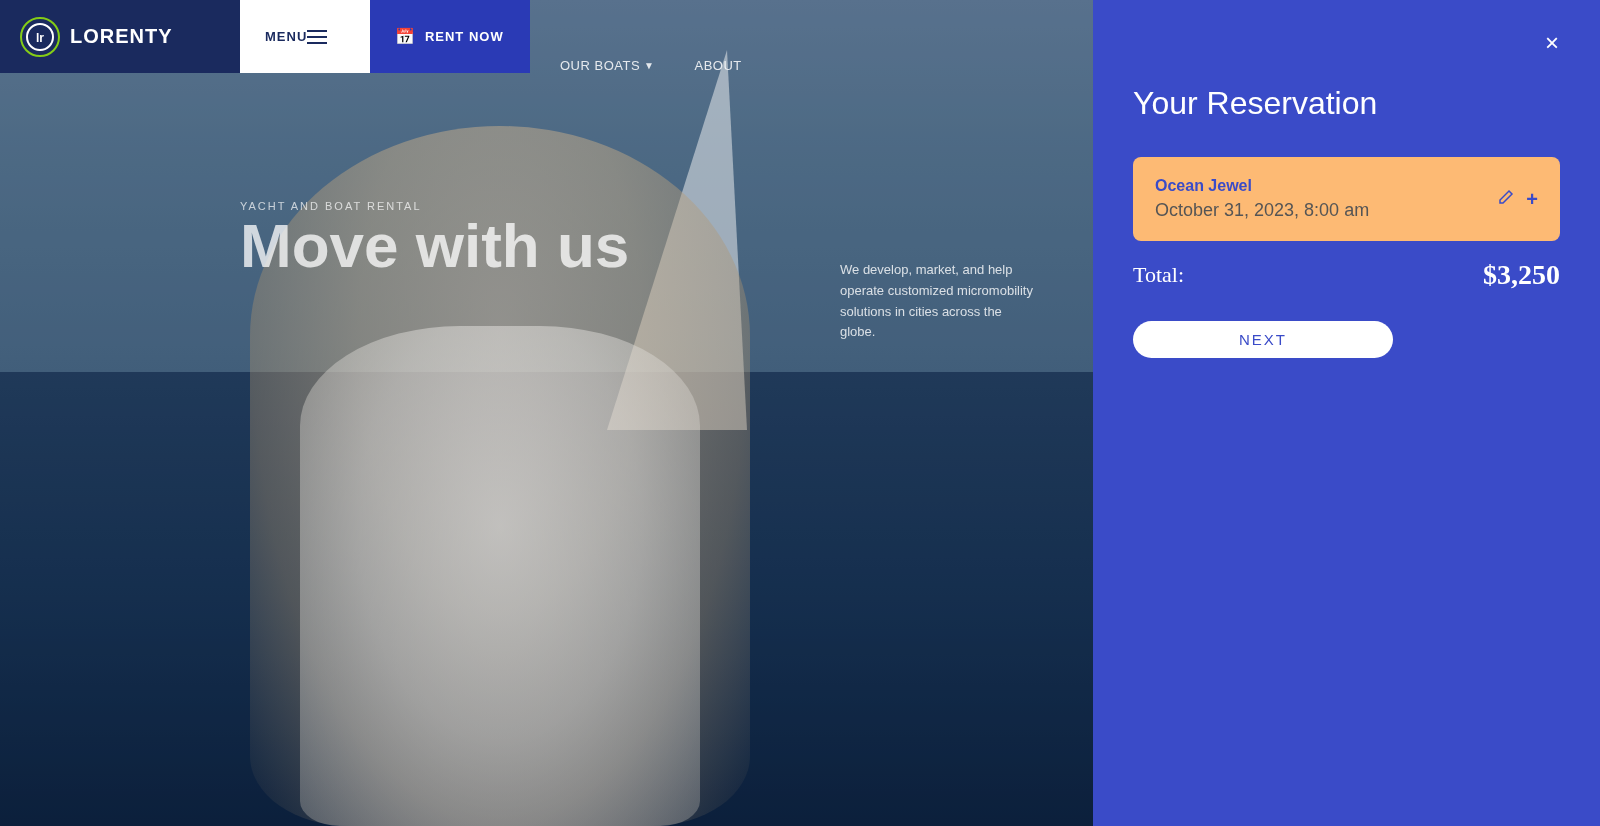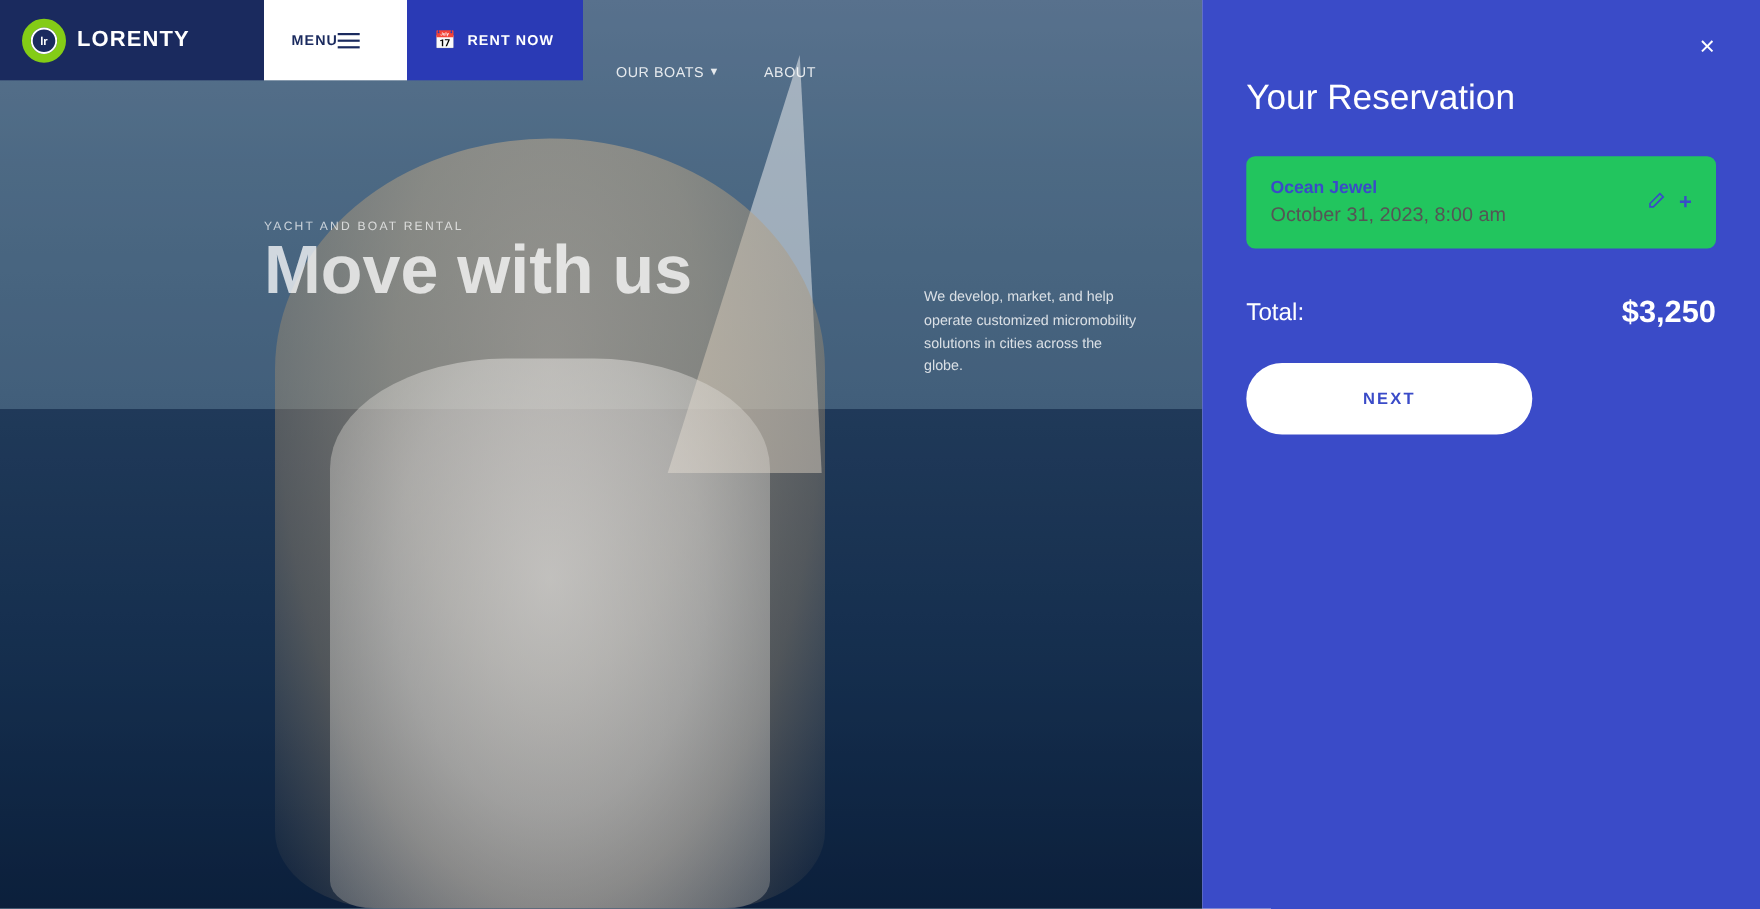--- a/index.html
+++ b/index.html
@@ -55,21 +55,21 @@
       padding: 0 20px;
       background: #1a2a5e;
       min-width: 240px;
       gap: 10px;
     }
 
     .logo-icon {
       width: 40px;
       height: 40px;
       background: #1a2a5e;
-      border: 8px solid #84cc16;
+      border: 2px solid #84cc16;
       border-radius: 50%;
       display: flex;
       align-items: center;
       justify-content: center;
       color: white;
       font-weight: bold;
       font-size: 18px;
       text-align: right;
     }
 
@@ -221,28 +221,28 @@
       cursor: pointer;
       color: white;
       font-size: 24px;
     }
 
     .panel-title {
       color: white;
       font-size: 32px;
       font-weight: 300;
       margin-bottom: 35px;
-      margin-top: 20px;
+      margin-top: 35px;
     }
 
     .reservation-card {
-      background: #22c55e;
+      background: #fdba74;
       border-radius: 8px;
       padding: 20px 22px;
-      margin-bottom: 42px;
+      margin-bottom: 18px;
       display: flex;
       align-items: center;
       justify-content: space-between;
     }
 
     .reservation-card-info {
       flex: 1;
     }
 
     .reservation-boat-name {
@@ -274,42 +274,43 @@
       font-size: 20px;
       cursor: pointer;
       font-weight: bold;
     }
 
     .total-row {
       display: flex;
       justify-content: space-between;
       align-items: center;
       margin-bottom: 30px;
+      font-family: Liberation Serif, serif;
     }
 
     .total-label {
       color: white;
       font-size: 22px;
       font-weight: 500;
     }
 
     .total-amount {
       color: white;
       font-size: 28px;
       font-weight: bold;
     }
 
     .next-button {
       background: white;
       border: none;
       border-radius: 50px;
-      padding: 24px 50px;
+      padding: 10px 50px;
       color: #3a4bc8;
       font-size: 15px;
-      font-weight: bold;
+      font-weight: normal;
       letter-spacing: 2px;
       cursor: pointer;
       width: 260px;
       display: block;
     }
 
     
     .figure-container {
       position: absolute;
       bottom: 0;

